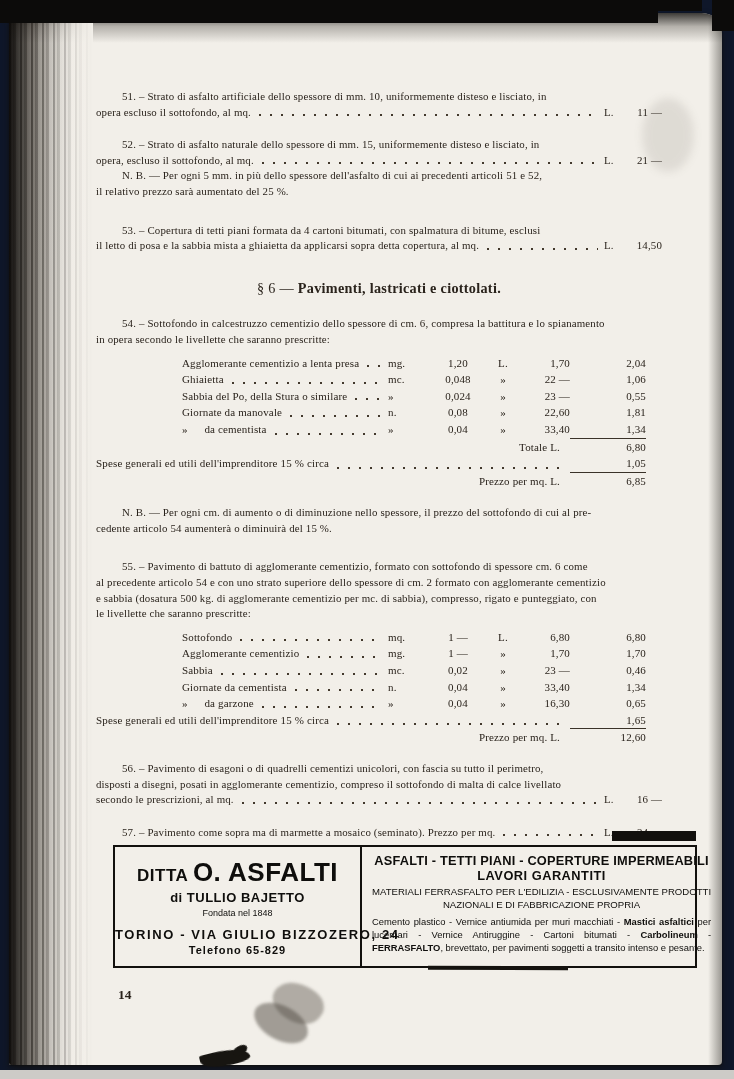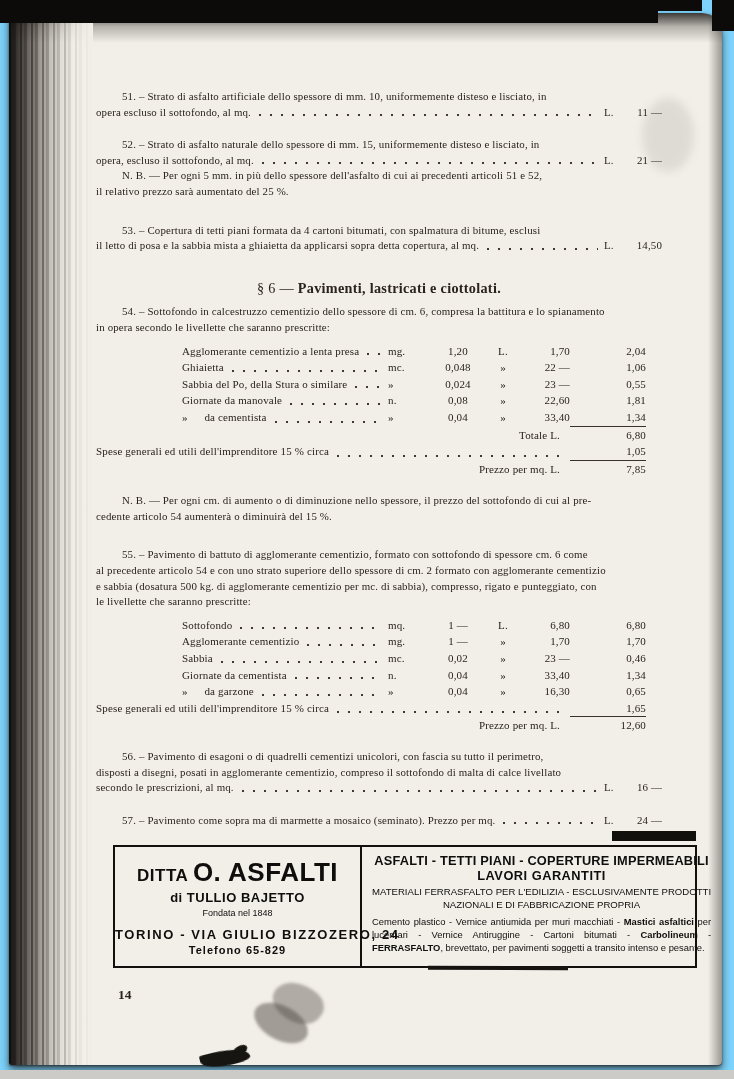--- a/index.html
+++ b/index.html
@@ -1,16 +1,16 @@
 <!DOCTYPE html>
 <html><head>
 <meta charset="utf-8">
 <style>
   html,body{margin:0;padding:0;background:#9b9995;}
-  .scan{position:relative;width:734px;height:1079px;background:#7dd3fc;overflow:hidden;
+  .scan{position:relative;width:734px;height:1079px;background:#0f172a;overflow:hidden;
         font-family:"Liberation Serif","DejaVu Serif",serif;color:#2a231c;}
   
   .page{position:absolute;left:9px;top:13px;width:713px;height:1052px;background:#f2efe9;
         border-radius:0 20px 4px 2px;z-index:2;
         box-shadow:0 5px 9px rgba(20,18,15,.65), 0 1px 2px rgba(0,0,0,.5);}
   .page-top-shade{position:absolute;left:0;top:0;right:0;height:30px;border-radius:0 20px 0 0;
         background:linear-gradient(180deg,rgba(15,13,10,.8),rgba(40,36,30,.3) 45%,rgba(0,0,0,0));z-index:3;}
   .page-right-shade{position:absolute;top:0;right:0;bottom:0;width:14px;border-radius:0 20px 4px 0;
         background:linear-gradient(270deg,rgba(20,18,14,.4),rgba(0,0,0,0));z-index:3;}
   .binding{position:absolute;left:0;top:0;bottom:0;width:84px;z-index:3;border-radius:0 0 0 2px;
@@ -43,21 +43,21 @@
   .para{margin:0;}
   .line{white-space:nowrap;}
   .line.first{text-indent:26px;}
   .tail{display:flex;align-items:baseline;}
   .tail .txt{white-space:nowrap;}
   .leader{flex:1;height:3px;align-self:flex-end;margin:0 6px 3px 8px;
         background-image:radial-gradient(circle at 1.2px 1.2px,#42382c 1.05px,rgba(0,0,0,0) 1.3px);
         background-size:11px 3px;background-repeat:repeat-x;}
   .price{display:inline-flex;justify-content:space-between;width:58px;white-space:nowrap;}
   .mb1{margin-bottom:17px;} .mb2{margin-bottom:23px;} .mb3{margin-bottom:27px;}
-  .heading{text-align:center;font-size:14.2px;margin:0 0 8px 0;letter-spacing:.3px;}
+  .heading{text-align:center;font-size:14.2px;margin:0 0 20px 0;letter-spacing:.3px;}
   .heading .h-title{font-weight:bold;}
   
   .ptable{margin-left:86px;width:464px;font-size:11px;}
   .trow{display:grid;grid-template-columns:1fr 40px 64px 26px 54px 76px;line-height:16.6px;}
   .td{white-space:nowrap;}
   .td.d{display:flex;align-items:baseline;overflow:hidden;}
   .td.u{text-align:left;padding-left:2px;}
   .td.q{text-align:center;}
   .td.c{text-align:center;}
   .td.p{text-align:right;}
@@ -210,21 +210,21 @@
         </div>
         <div class="trow spese">
           <span class="td d">
               <span class="txt">Spese generali ed utili dell'imprenditore 15 % circa</span>
               <span class="leader"></span>
             </span>
           <span class="td a uline">1,05</span>
         </div>
         <div class="trow sumrow">
           <span class="lbl">Prezzo per mq. L.</span>
-          <span class="td a">7,85</span>
+          <span class="td a">6,85</span>
         </div>
       </div>
 
       <div class="para mb2">
         <div class="line first">N. B. — Per ogni cm. di aumento o di diminuzione nello spessore, il prezzo del sottofondo di cui al pre-</div>
         <div class="line">cedente articolo 54 aumenterà o diminuirà del 15 %.</div>
       </div>
 
       <div class="para" style="margin-bottom:7px;">
         <div class="line first">55. – Pavimento di battuto di agglomerante cementizio, formato con sottofondo di spessore cm. 6 come</div>

